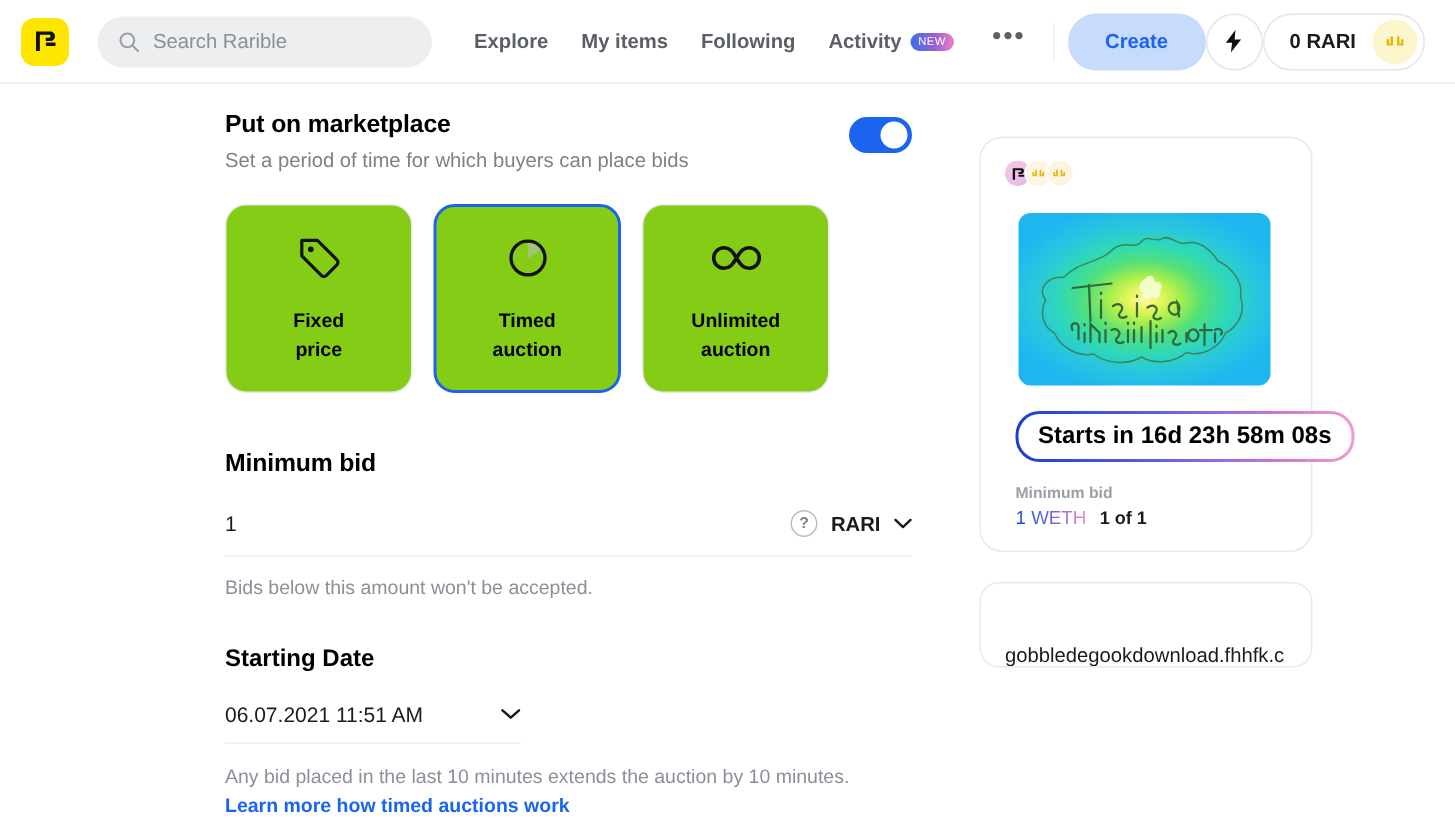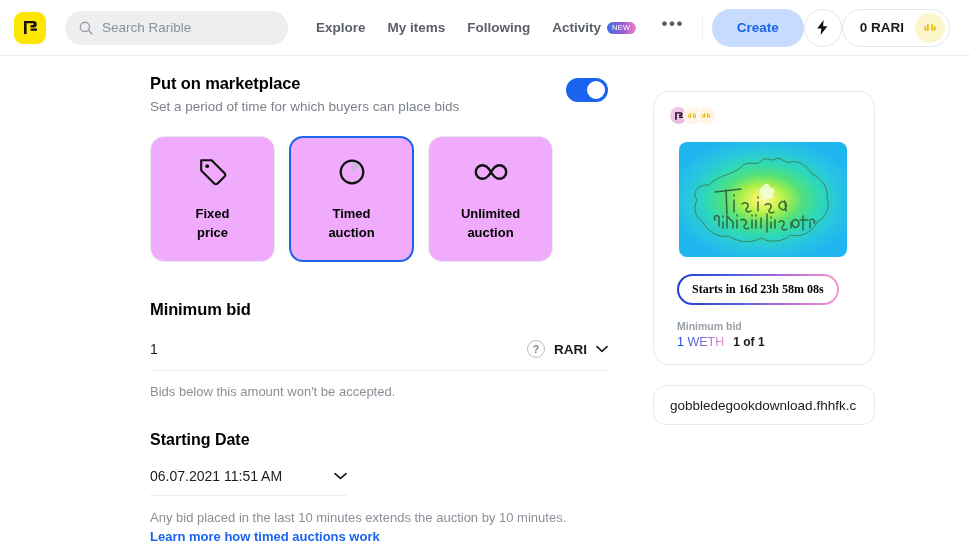--- a/index.html
+++ b/index.html
@@ -132,21 +132,21 @@
     position: absolute; top: 3px; right: 3px;
     width: 18px; height: 18px; border-radius: 50%;
     background: #fff;
   }
 
   
   #options { display: flex; gap: 14px; margin-top: 22px; }
   .opt-card {
     width: 125px; height: 126px;
     border: 1px solid #e7e9ec; border-radius: 14px;
-    background: #f0abfc;
+    background: #84cc16;
     display: flex; flex-direction: column;
     align-items: center; justify-content: center;
     cursor: pointer;
   }
   .opt-card.selected { border: 2px solid #1a64ef; }
   .opt-ico { height: 34px; display:flex; align-items:center; justify-content:center; margin-bottom: 16px;}
   .opt-label {
     font-size: 13px; font-weight: 700; color: #000;
     text-align: center; line-height: 1.45;
     white-space: pre-line;
@@ -229,42 +229,41 @@
   #starts-pill {
     margin-top: 17px; margin-left: 8px;
     display: inline-block;
     padding: 2px;
     border-radius: 16px;
     background: linear-gradient(90deg,#1a3fd0 0%, #5a5fe0 40%, #c06fd8 72%, #f49ad0 100%);
   }
   #starts-pill .inner {
     background: #fff; border-radius: 14px;
     padding: 6px 13px;
-    font-size: 12px; font-weight: 700; color: #000;
+    font-size: 16px; font-weight: 700; color: #000;
     white-space: nowrap;
-    font-family: Liberation Serif, serif;
   }
 
   #minbid-label2 { margin-top: 15px; margin-left: 8px; font-size: 10.5px; font-weight: 700; color: #9aa0a8; }
   #minbid-val-row { margin-top: 3px; margin-left: 8px; display: flex; align-items: baseline; gap: 9px; }
   .bid-amt {
     font-size: 12.5px; font-weight: 400;
     background: linear-gradient(90deg,#1a3fd0 0%, #3f63de 30%, #9b62d4 65%, #f08fc8 100%);
     -webkit-background-clip: text; background-clip: text;
     -webkit-text-fill-color: transparent; color: transparent;
     white-space: nowrap;
   }
   .bid-of { font-size: 12px; font-weight: 700; color: #1b1b1b; }
 
   #file-card {
     margin-top: 20px;
     border: 1px solid #e7e9ec; border-radius: 13px;
     background: #fff;
-    height: 40px;
-    display: flex; align-items: center;
+    height: 57px;
+    display: flex; align-items: flex-end;
     padding: 0 16px;
     overflow: hidden;
   }
   #file-name {
     font-size: 13.5px; color: #1b1b1b;
     white-space: nowrap;
   }
 </style>
 </head>
 <body>

